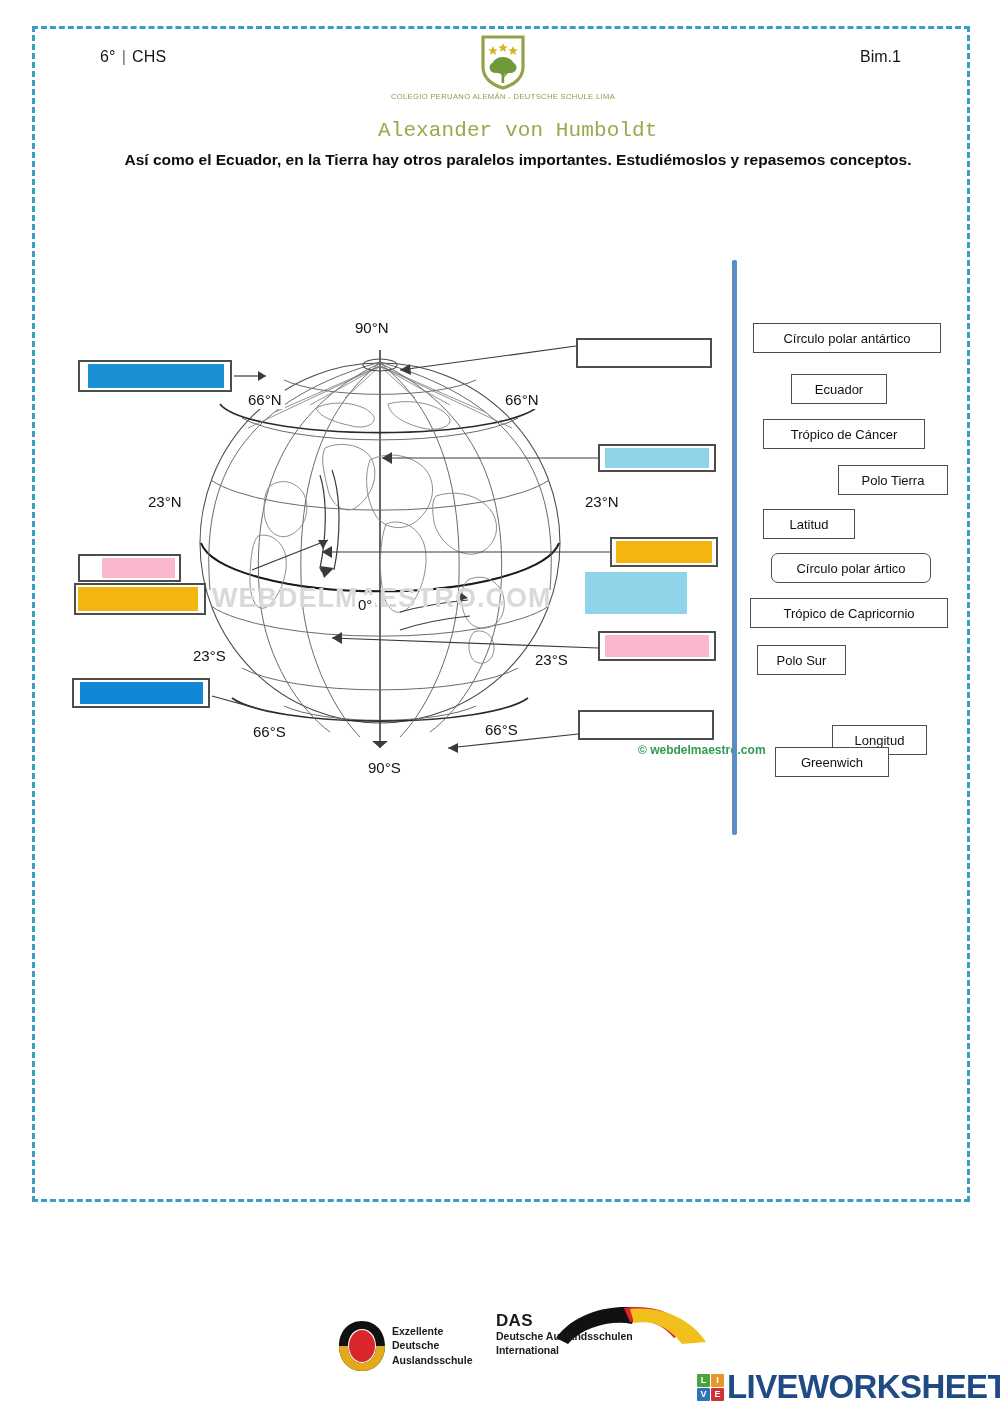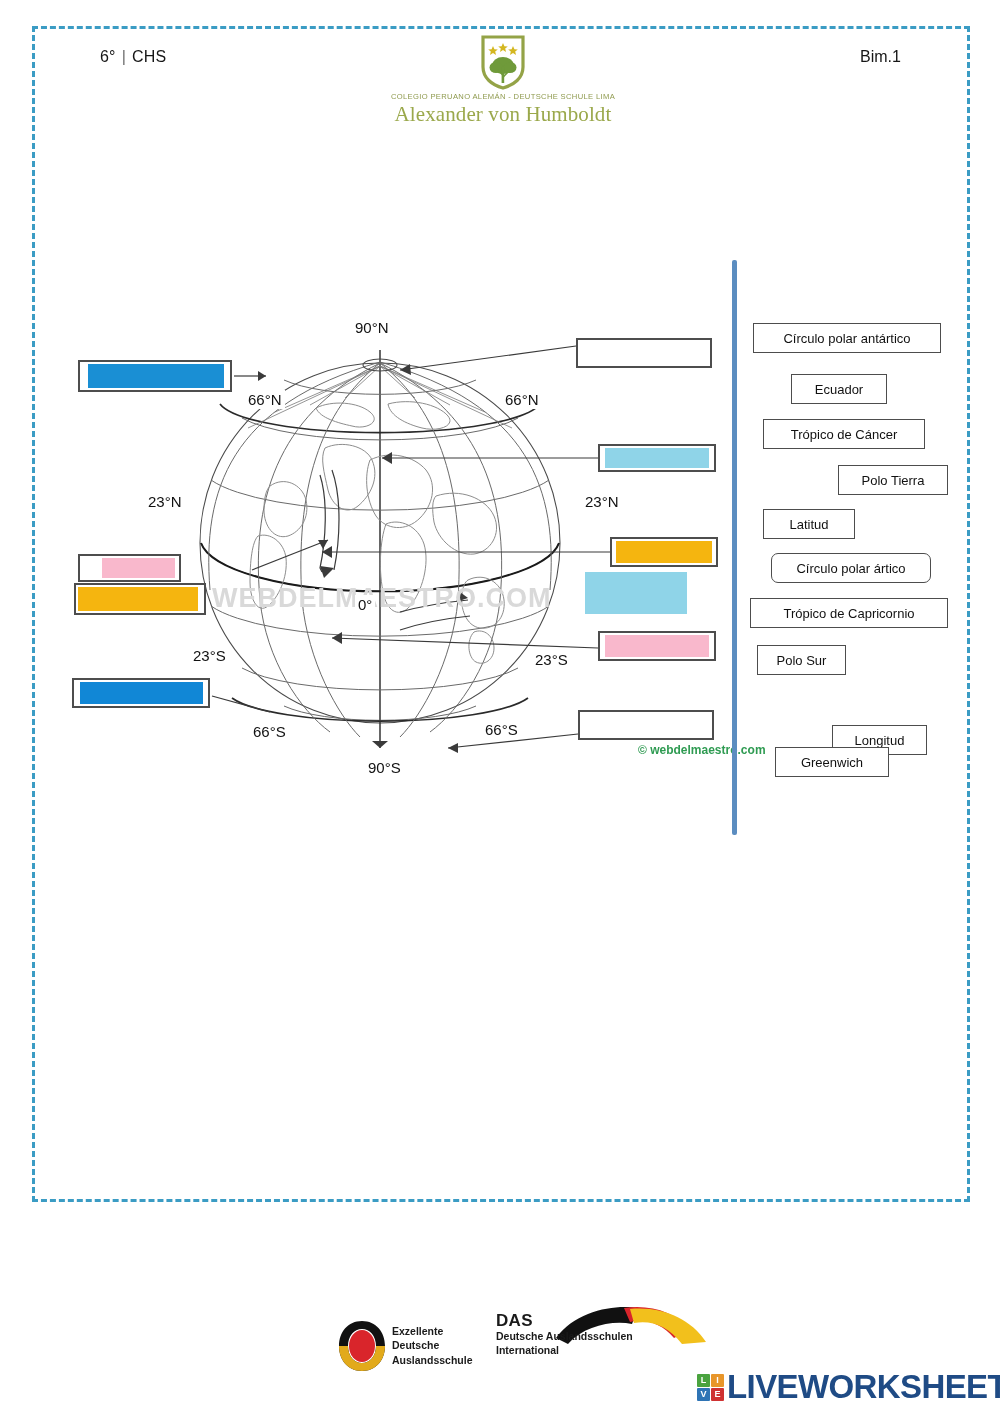--- a/index.html
+++ b/index.html
@@ -74,24 +74,24 @@
     font-size: 7.6px;
     color: #8f9a4e;
     letter-spacing: .35px;
     margin-top: 2px;
     white-space: nowrap;
     font-family: "Liberation Sans", sans-serif;
   }
   .logo-main {
     font-size: 21px;
     color: #9aa84b;
-    margin-top: 1px;
+    margin-top: 18px;
     letter-spacing: .1px;
     white-space: nowrap;
-    font-family: Liberation Serif, serif;
+    font-family: Liberation Mono, monospace;
   }
 
   
   .prompt {
     position: absolute;
     left: 108px;
     top: 148px;
     width: 820px;
     text-align: center;
     font-size: 15.5px;
@@ -287,20 +287,21 @@
       <ellipse cx="16" cy="33.5" rx="6.5" ry="5.6" fill="#6f9a3a"></ellipse>
       <ellipse cx="30" cy="33.5" rx="6.5" ry="5.6" fill="#6f9a3a"></ellipse>
       <rect x="21.6" y="33" width="2.6" height="16" fill="#6f9a3a"></rect>
       <path d="M22.8 41 L17.5 36" stroke="#6f9a3a" stroke-width="1.6" fill="none"></path>
       <path d="M23.2 43 L28.5 37.5" stroke="#6f9a3a" stroke-width="1.6" fill="none"></path>
     </svg>
     <div class="logo-sub">COLEGIO PERUANO ALEMÁN - DEUTSCHE SCHULE LIMA</div>
     <div class="logo-main">Alexander von Humboldt</div>
   </div>
 
+  <div class="prompt">Así como el Ecuador, en la Tierra hay otros paralelos importantes. Estudiémoslos y repasemos conceptos.</div>
 
   <div class="globe-area">
 
     <svg class="globe-svg" width="650" height="500" viewBox="0 0 650 500">
       <g fill="none" stroke="#4a4a4a" stroke-width="1.05">
 
         <circle cx="310" cy="243" r="180"></circle>
 
         <line x1="310" y1="50" x2="310" y2="448" stroke="#333" stroke-width="1.5"></line>
       </g>

